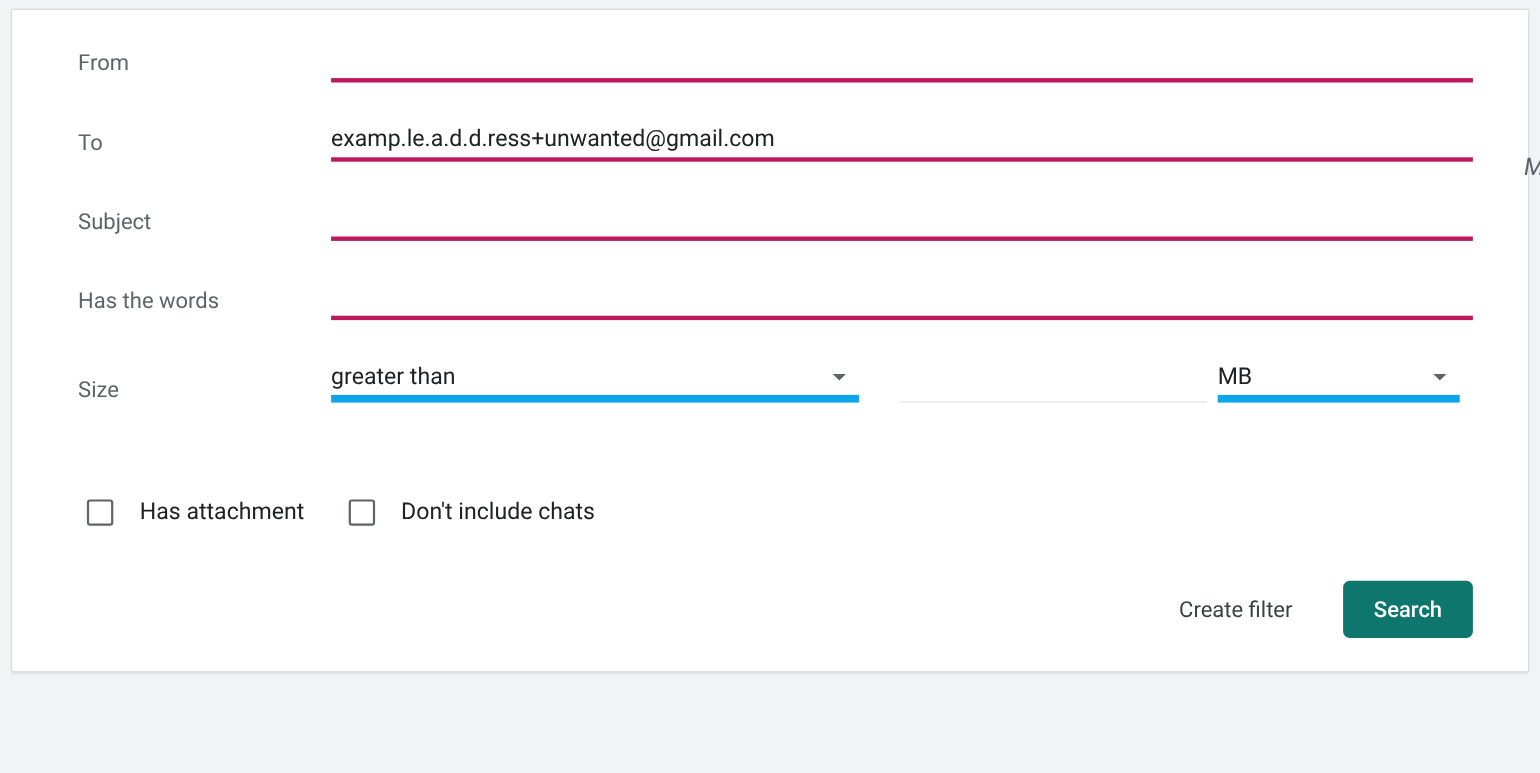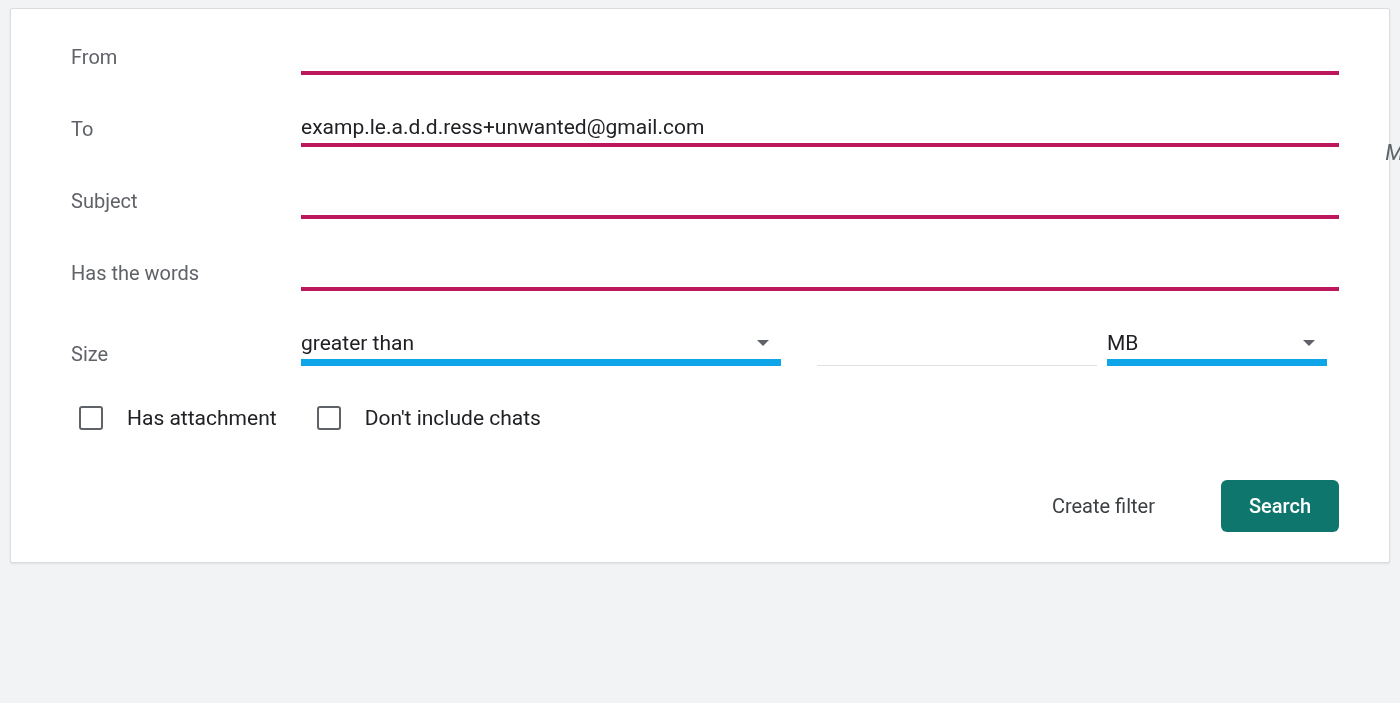--- a/index.html
+++ b/index.html
@@ -102,37 +102,38 @@
       align-items: center;
       gap: 40px;
       margin-bottom: 50px;
       padding-left: 8px;
     }
     .checkbox-item {
       display: flex;
       align-items: flex-end;
       gap: 24px;
       cursor: pointer;
+      margin-top: 48px;
     }
     .checkbox {
       width: 24px;
       height: 24px;
       border: 2.5px solid #5f6368;
       border-radius: 3px;
       flex-shrink: 0;
     }
     .checkbox-label {
       font-size: 21px;
       color: #202124;
     }
     .button-row {
       display: flex;
       justify-content: flex-end;
       align-items: center;
-      gap: 60px;
+      gap: 40px;
     }
     .text-button {
       font-size: 20px;
       color: #3c4043;
       background: none;
       border: none;
       cursor: pointer;
       font-family: inherit;
       padding: 10px 6px;
     }

